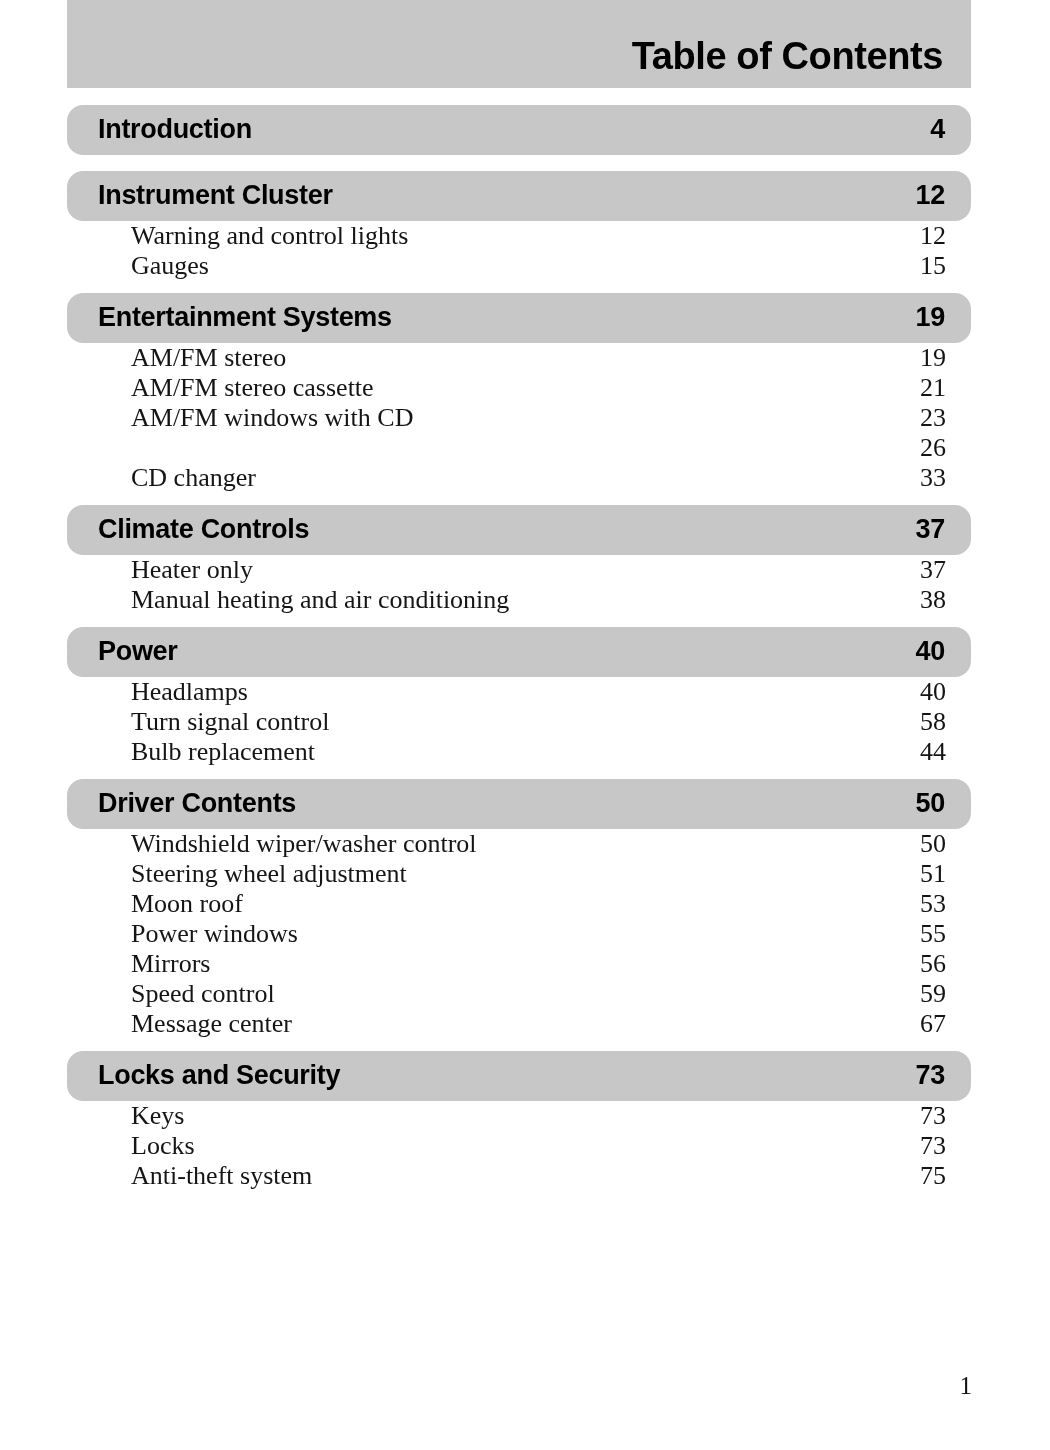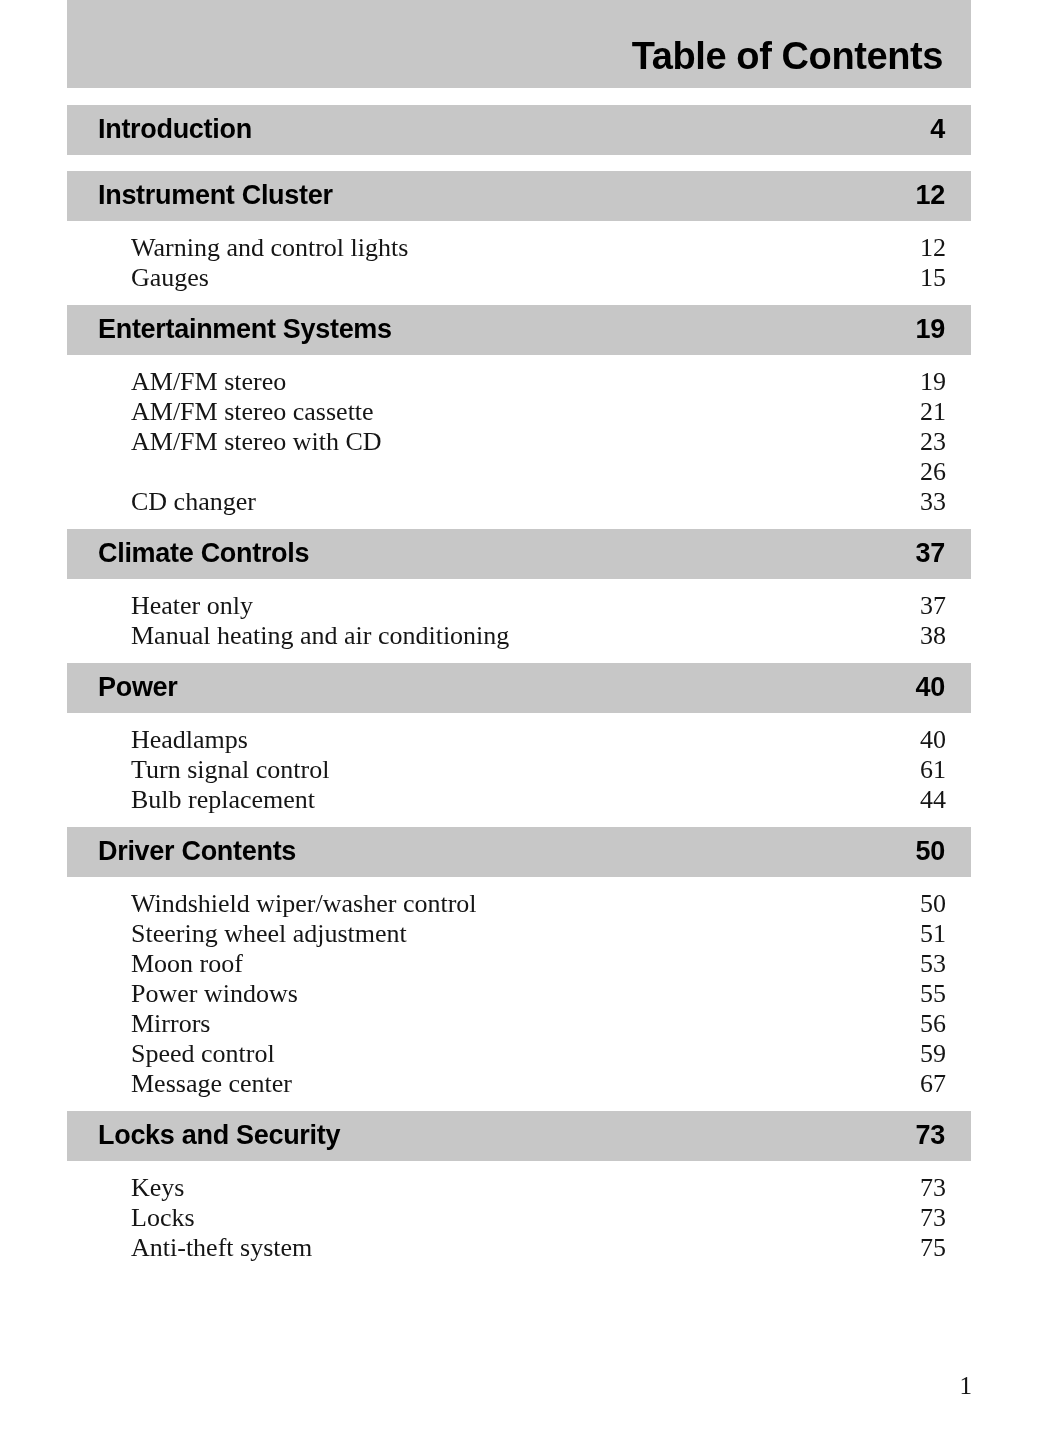--- a/index.html
+++ b/index.html
@@ -55,20 +55,21 @@
   }
 
   
   .section-bar {
     position: relative;
     margin-left: 67px;
     width: 904px;
     height: 50px;
     background: #c7c7c7;
     box-sizing: border-box;
+    border-radius: 16px;
   }
   .section-bar .sec-title {
     position: absolute;
     left: 31px;
     top: 50%;
     transform: translateY(-52%);
     font-family: "Liberation Sans", sans-serif;
     font-weight: bold;
     font-size: 27px;
     letter-spacing: -0.3px;
@@ -84,21 +85,21 @@
     font-weight: bold;
     font-size: 27px;
     letter-spacing: -0.3px;
     color: #000000;
     white-space: nowrap;
   }
 
   
   .sub-list {
     position: relative;
-    padding-top: 12px;
+    padding-top: 0;
     padding-bottom: 12px;
   }
   .sub-row {
     position: relative;
     height: 30px;
     line-height: 30px;
   }
   .sub-row .sub-title {
     position: absolute;
     left: 131px;
@@ -180,21 +181,21 @@
       <div class="sub-list">
         <div class="sub-row">
           <div class="sub-title">AM/FM stereo</div>
           <div class="sub-page">19</div>
         </div>
         <div class="sub-row">
           <div class="sub-title">AM/FM stereo cassette</div>
           <div class="sub-page">21</div>
         </div>
         <div class="sub-row">
-          <div class="sub-title">AM/FM stereo with CD</div>
+          <div class="sub-title">AM/FM windows with CD</div>
           <div class="sub-page">23</div>
         </div>
         <div class="sub-row">
           <div class="sub-page">26</div>
         </div>
         <div class="sub-row">
           <div class="sub-title">CD changer</div>
           <div class="sub-page">33</div>
         </div>
       </div>
@@ -216,21 +217,21 @@
         <div class="sec-title">Power</div>
         <div class="sec-page">40</div>
       </div>
       <div class="sub-list">
         <div class="sub-row">
           <div class="sub-title">Headlamps</div>
           <div class="sub-page">40</div>
         </div>
         <div class="sub-row">
           <div class="sub-title">Turn signal control</div>
-          <div class="sub-page">61</div>
+          <div class="sub-page">58</div>
         </div>
         <div class="sub-row">
           <div class="sub-title">Bulb replacement</div>
           <div class="sub-page">44</div>
         </div>
       </div>
       <div class="section-bar">
         <div class="sec-title">Driver Contents</div>
         <div class="sec-page">50</div>
       </div>

